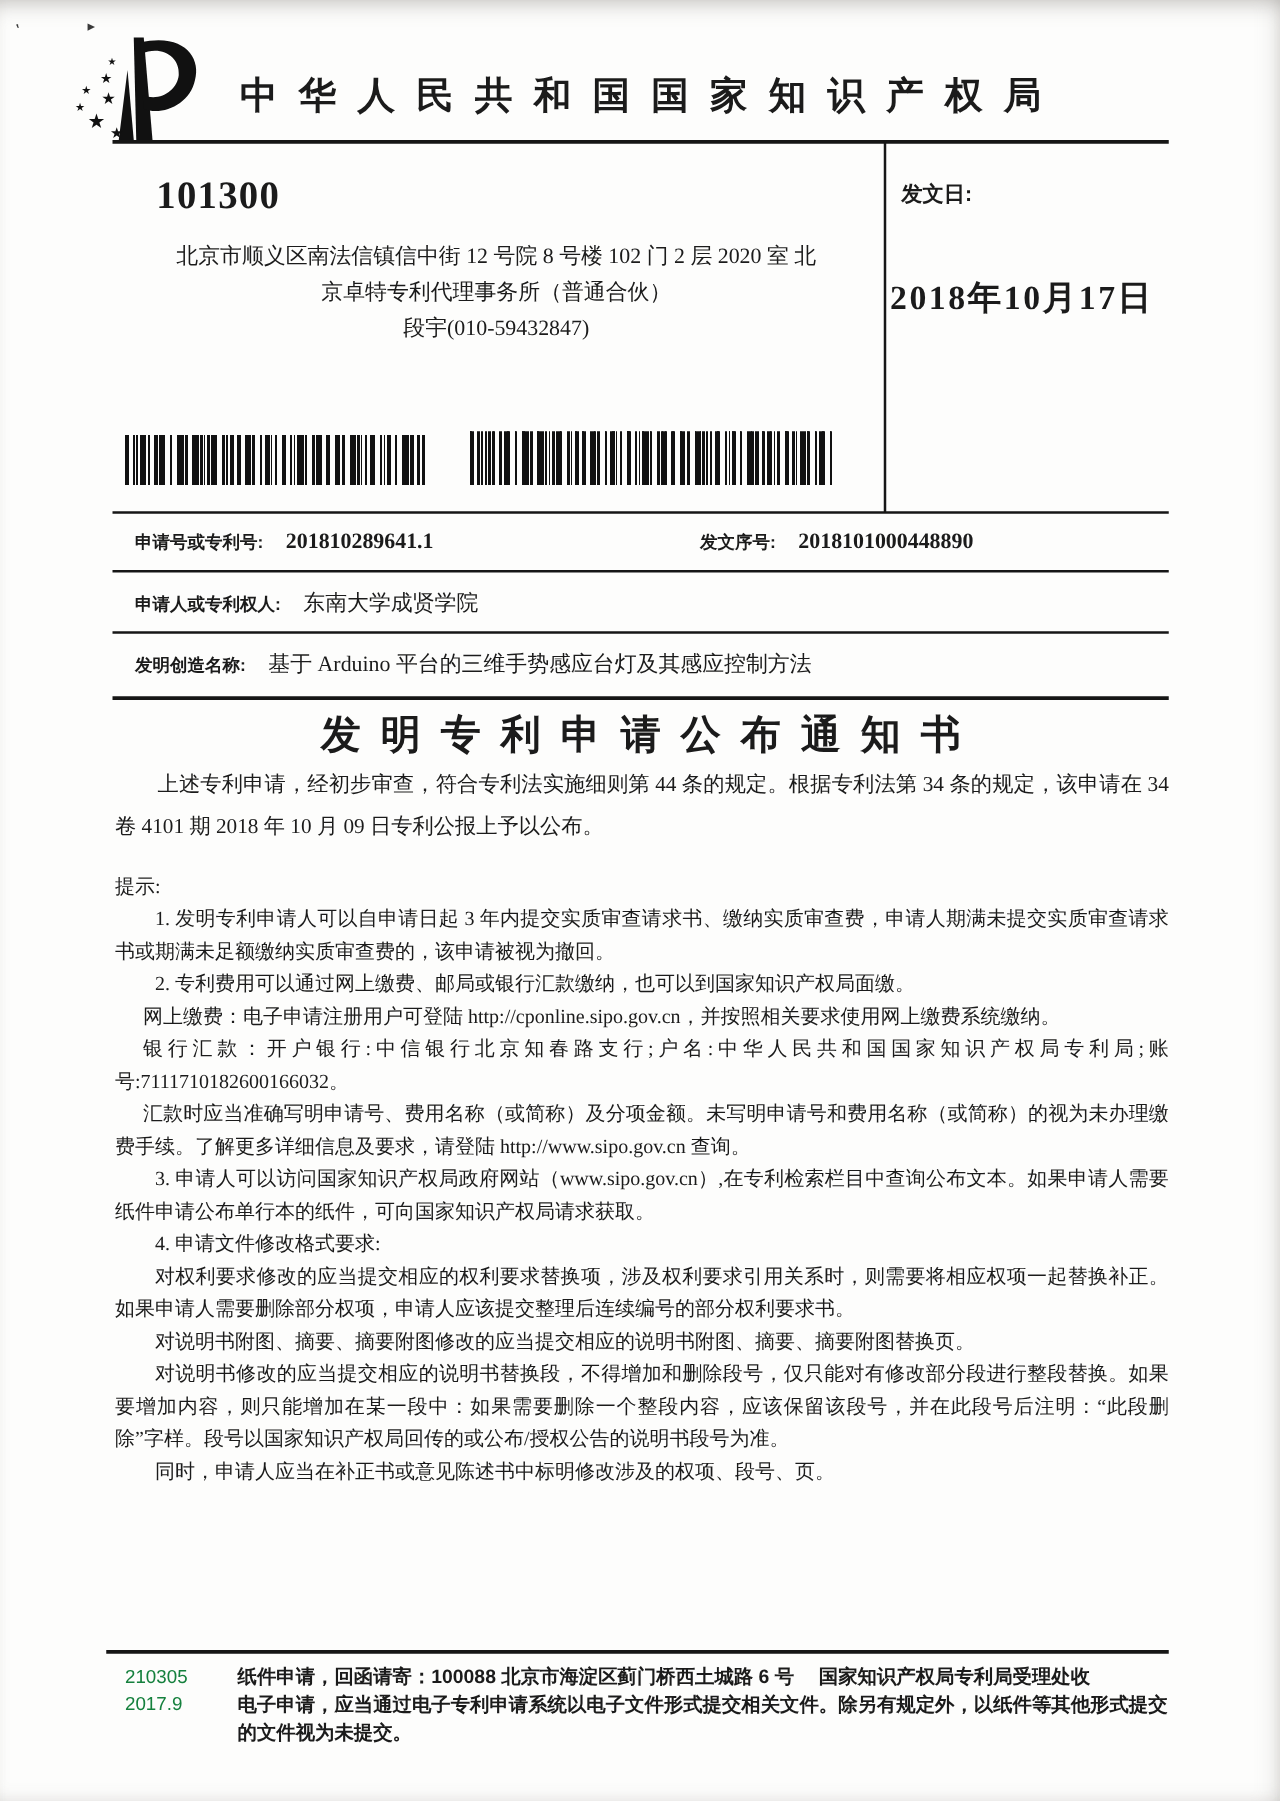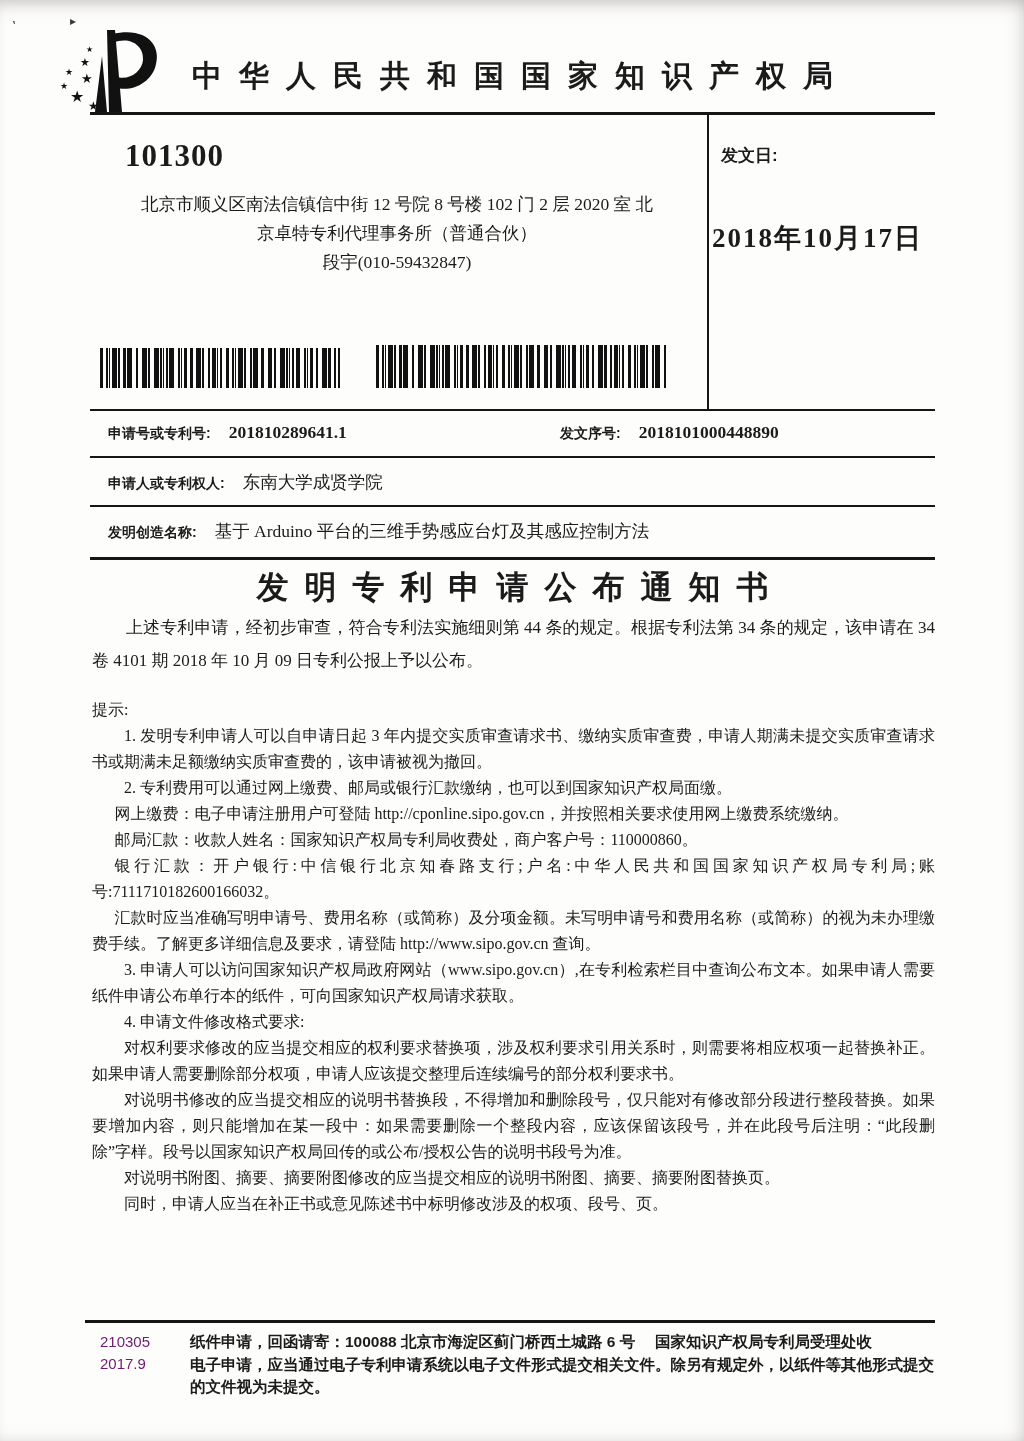--- a/index.html
+++ b/index.html
@@ -55,21 +55,21 @@
   
   .body{left:92px; top:611px; width:843px; text-align:justify;}
   .intro{font-size:17px; line-height:33px; text-indent:2em; margin:0 0 20px 0;}
   .tip{font-size:16px; line-height:26px; margin:0;}
   .ind0{text-indent:0;}
   .ind1{text-indent:1.4em;}
   .ind2{text-indent:2em;}
   
   .footer-rule{top:1320px; left:85px; width:850px; height:3px;}
   .fcodes{left:100px; top:1331px; font-size:15px; line-height:22px;
-          font-family:"Liberation Sans","DejaVu Sans",sans-serif; color:#701a75;}
+          font-family:"Liberation Sans","DejaVu Sans",sans-serif; color:#15803d;}
   .ftext{left:190px; top:1331px; width:748px; font-size:15.5px; line-height:22.5px;
          font-family:"Liberation Sans","DejaVu Sans",sans-serif; font-weight:600; text-align:left;}
   .ftext p{margin:0;}
 </style>
 </head>
 <body>
 
 <div class="page">
 
   <span class="abs artifact" style="left:12px;top:18px;font-size:13px;">‛</span>
@@ -136,28 +136,27 @@
 
   <div class="abs notice-title">发明专利申请公布通知书</div>
 
   <div class="abs body">
     <p class="intro">上述专利申请，经初步审查，符合专利法实施细则第 44 条的规定。根据专利法第 34 条的规定，该申请在 34 卷 4101 期 2018 年 10 月 09 日专利公报上予以公布。</p>
 
     <p class="tip ind0">提示:</p>
     <p class="tip ind2">1. 发明专利申请人可以自申请日起 3 年内提交实质审查请求书、缴纳实质审查费，申请人期满未提交实质审查请求书或期满未足额缴纳实质审查费的，该申请被视为撤回。</p>
     <p class="tip ind2">2. 专利费用可以通过网上缴费、邮局或银行汇款缴纳，也可以到国家知识产权局面缴。</p>
     <p class="tip ind1">网上缴费：电子申请注册用户可登陆 http://cponline.sipo.gov.cn，并按照相关要求使用网上缴费系统缴纳。</p>
-    <p class="tip ind1">邮局汇款：收款人姓名：国家知识产权局专利局收费处，商户客户号：110000860。</p>
     <p class="tip ind1">银行汇款：开户银行:中信银行北京知春路支行;户名:中华人民共和国国家知识产权局专利局;账号:7111710182600166032。</p>
     <p class="tip ind1">汇款时应当准确写明申请号、费用名称（或简称）及分项金额。未写明申请号和费用名称（或简称）的视为未办理缴费手续。了解更多详细信息及要求，请登陆 http://www.sipo.gov.cn 查询。</p>
     <p class="tip ind2">3.  申请人可以访问国家知识产权局政府网站（www.sipo.gov.cn）,在专利检索栏目中查询公布文本。如果申请人需要纸件申请公布单行本的纸件，可向国家知识产权局请求获取。</p>
     <p class="tip ind2">4. 申请文件修改格式要求:</p>
     <p class="tip ind2">对权利要求修改的应当提交相应的权利要求替换项，涉及权利要求引用关系时，则需要将相应权项一起替换补正。如果申请人需要删除部分权项，申请人应该提交整理后连续编号的部分权利要求书。</p>
+    <p class="tip ind2">对说明书附图、摘要、摘要附图修改的应当提交相应的说明书附图、摘要、摘要附图替换页。</p>
     <p class="tip ind2">对说明书修改的应当提交相应的说明书替换段，不得增加和删除段号，仅只能对有修改部分段进行整段替换。如果要增加内容，则只能增加在某一段中：如果需要删除一个整段内容，应该保留该段号，并在此段号后注明：“此段删除”字样。段号以国家知识产权局回传的或公布/授权公告的说明书段号为准。</p>
-    <p class="tip ind2">对说明书附图、摘要、摘要附图修改的应当提交相应的说明书附图、摘要、摘要附图替换页。</p>
     <p class="tip ind2">同时，申请人应当在补正书或意见陈述书中标明修改涉及的权项、段号、页。</p>
   </div>
 
   <div class="rule footer-rule"></div>
   <div class="abs fcodes">
     <div>210305</div>
     <div>2017.9</div>
   </div>
   <div class="abs ftext">
     <p>纸件申请，回函请寄：100088 北京市海淀区蓟门桥西土城路 6 号　 国家知识产权局专利局受理处收</p>

